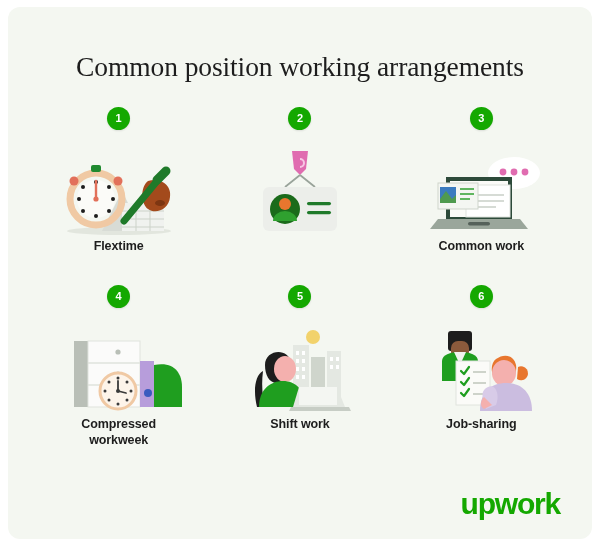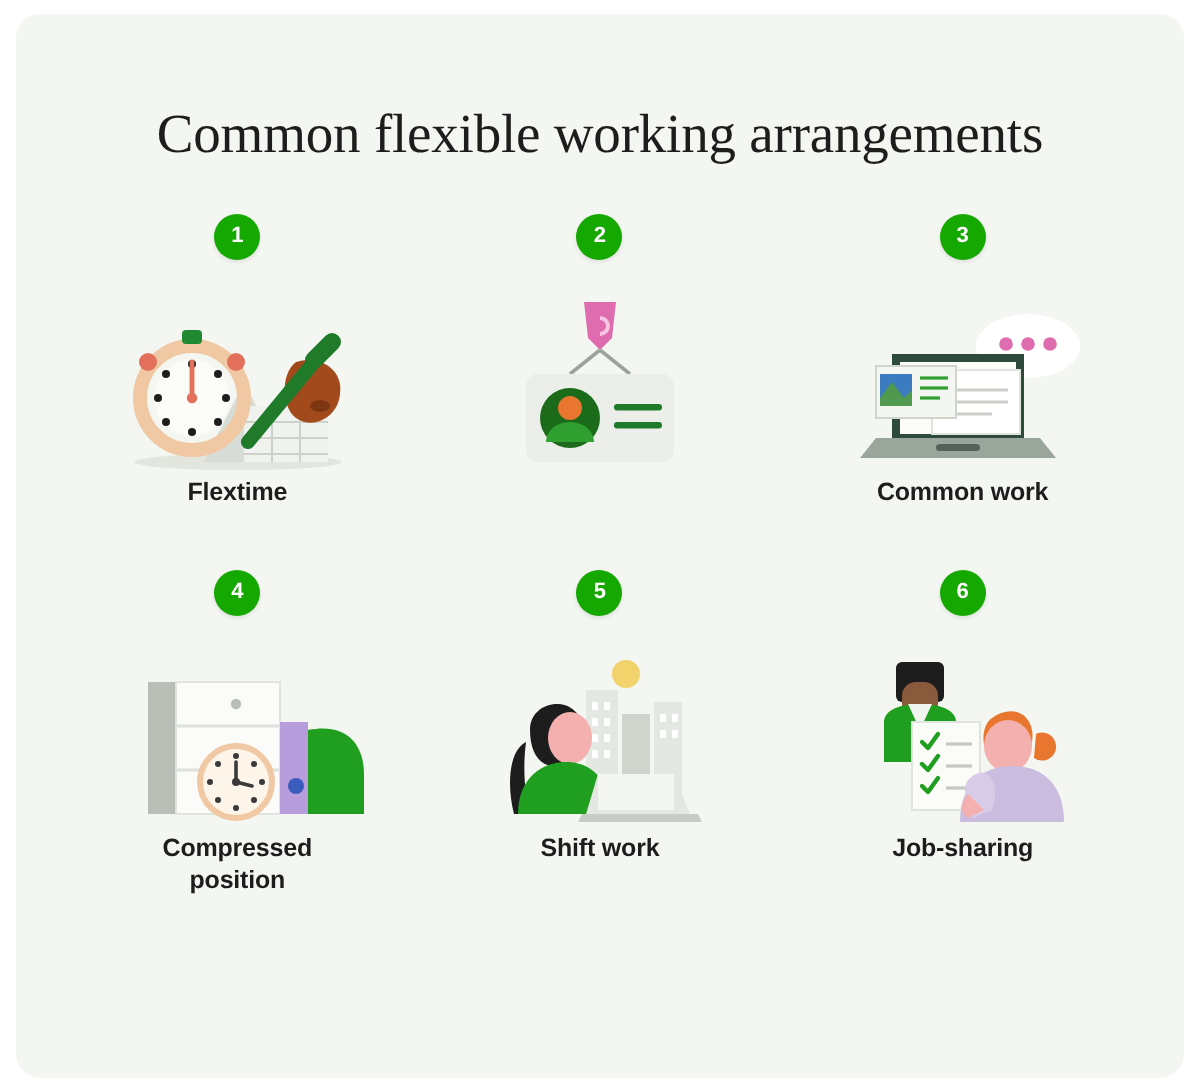--- a/index.html
+++ b/index.html
@@ -91,21 +91,21 @@
     color: #14a800;
     letter-spacing: -1.2px;
     line-height: 1;
   }
 </style>
 </head>
 <body>
 
 <div class="infographic-card">
 
-  <div class="page-title">Common flexible working arrangements</div>
+  <div class="page-title">Common position working arrangements</div>
 
   <div class="grid row-1">
 
     <div class="cell">
       <div class="badge">1</div>
       <div class="icon-box">
         <svg width="126" height="92" viewBox="0 0 126 92">
           <ellipse cx="63" cy="84" rx="52" ry="4" fill="#e2e6de"></ellipse>
 
           <path d="M46 84 L66 44 L86 84 Z" fill="#d8dcd6"></path>
@@ -233,21 +233,21 @@
             <circle cx="62" cy="79" r="1.5"></circle>
               <circle cx="53" cy="75" r="1.5"></circle>
             <circle cx="49" cy="66" r="1.5"></circle>
               <circle cx="53" cy="57" r="1.5"></circle>
           </g>
           <line x1="62" y1="66" x2="62" y2="56" stroke="#3a3a3a" stroke-width="1.8" stroke-linecap="round"></line>
           <line x1="62" y1="66" x2="70" y2="68" stroke="#3a3a3a" stroke-width="1.8" stroke-linecap="round"></line>
           <circle cx="62" cy="66" r="2" fill="#3a3a3a"></circle>
         </svg>
       </div>
-      <div class="cell-label">Compressed position</div>
+      <div class="cell-label">Compressed workweek</div>
     </div>
 
     <div class="cell">
       <div class="badge">5</div>
       <div class="icon-box">
         <svg width="126" height="92" viewBox="0 0 126 92">
 
           <circle cx="76" cy="12" r="7" fill="#f2d26b"></circle>
 
           <rect x="56" y="20" width="16" height="62" fill="#e4e8e2"></rect>
@@ -309,13 +309,14 @@
           <path d="M100 42 a7 7 0 1 1 -1 12 Z" fill="#e8762e"></path>
           <path d="M62 86 C62 66 74 58 88 58 C104 58 114 68 114 86 Z" fill="#cbbde0"></path>
           <path d="M68 84 C64 72 62 66 70 62 C78 58 82 70 78 80 Z" fill="#d8cbe8"></path>
           <path d="M66 72 C62 76 62 82 66 84 L74 80 Z" fill="#f4b0ae"></path>
         </svg>
       </div>
       <div class="cell-label">Job-sharing</div>
     </div>
   </div>
 
+  <div class="brand-logo">upwork</div>
 </div>
 
 </body></html>

